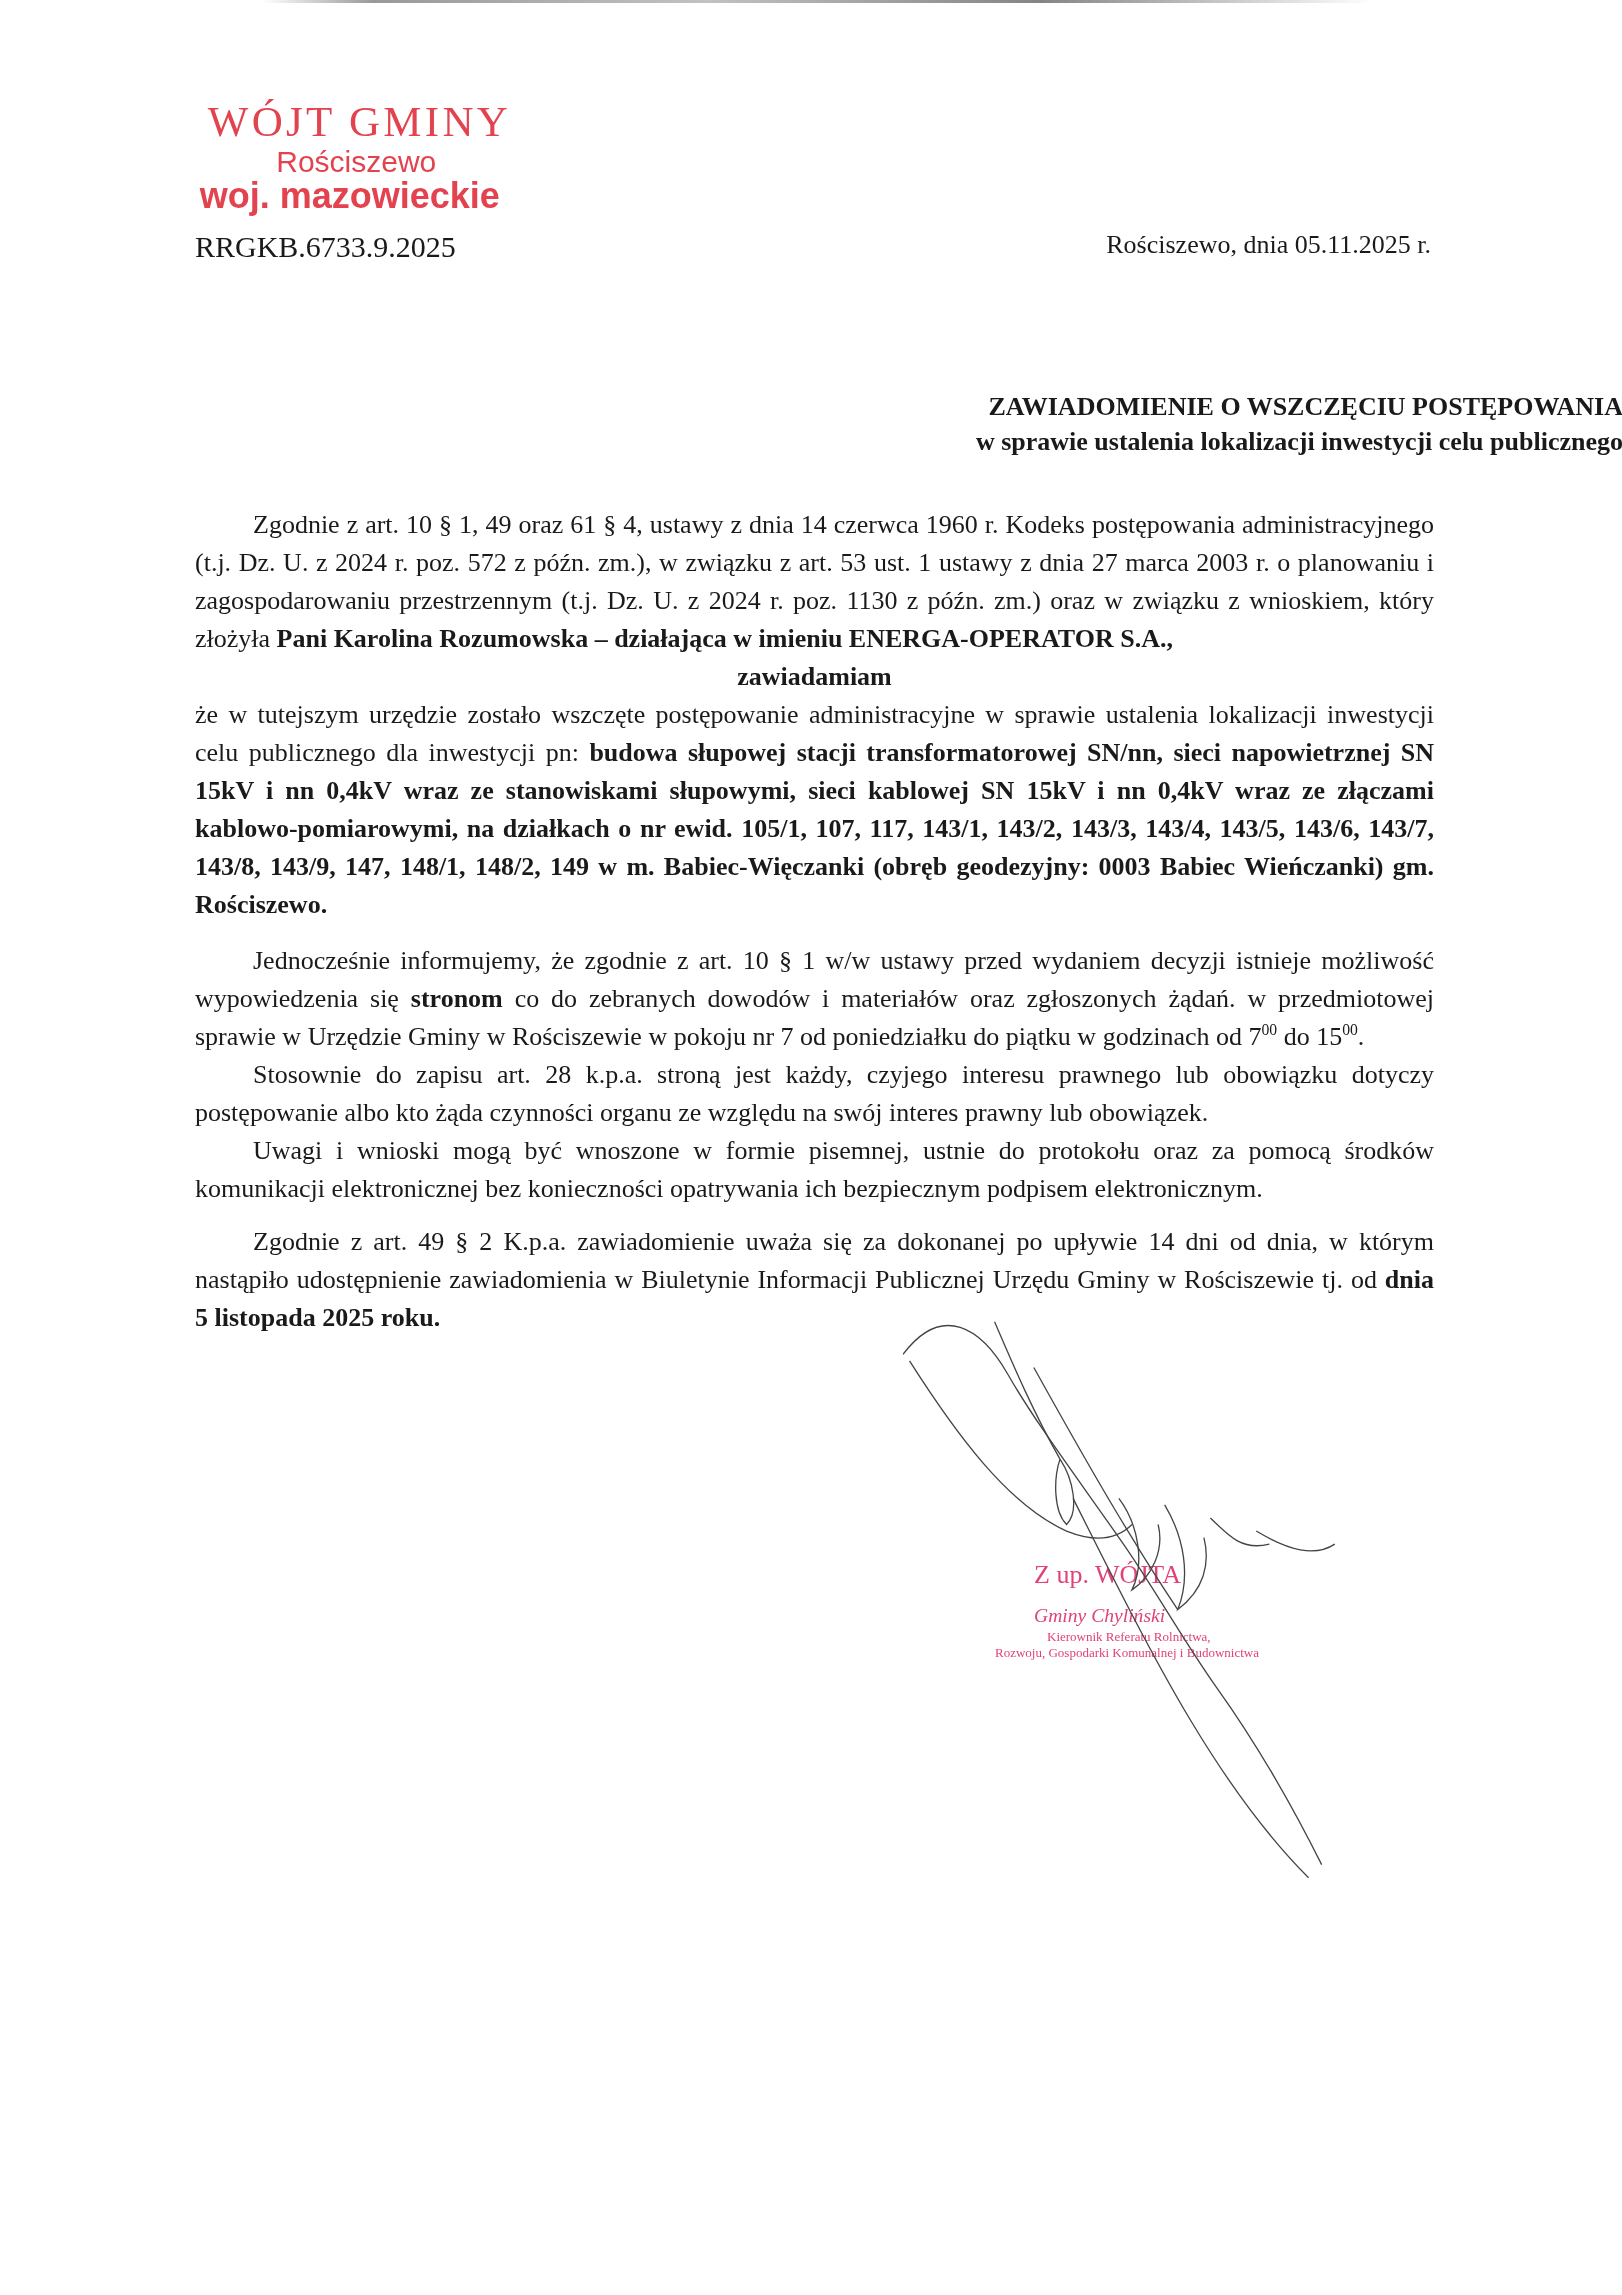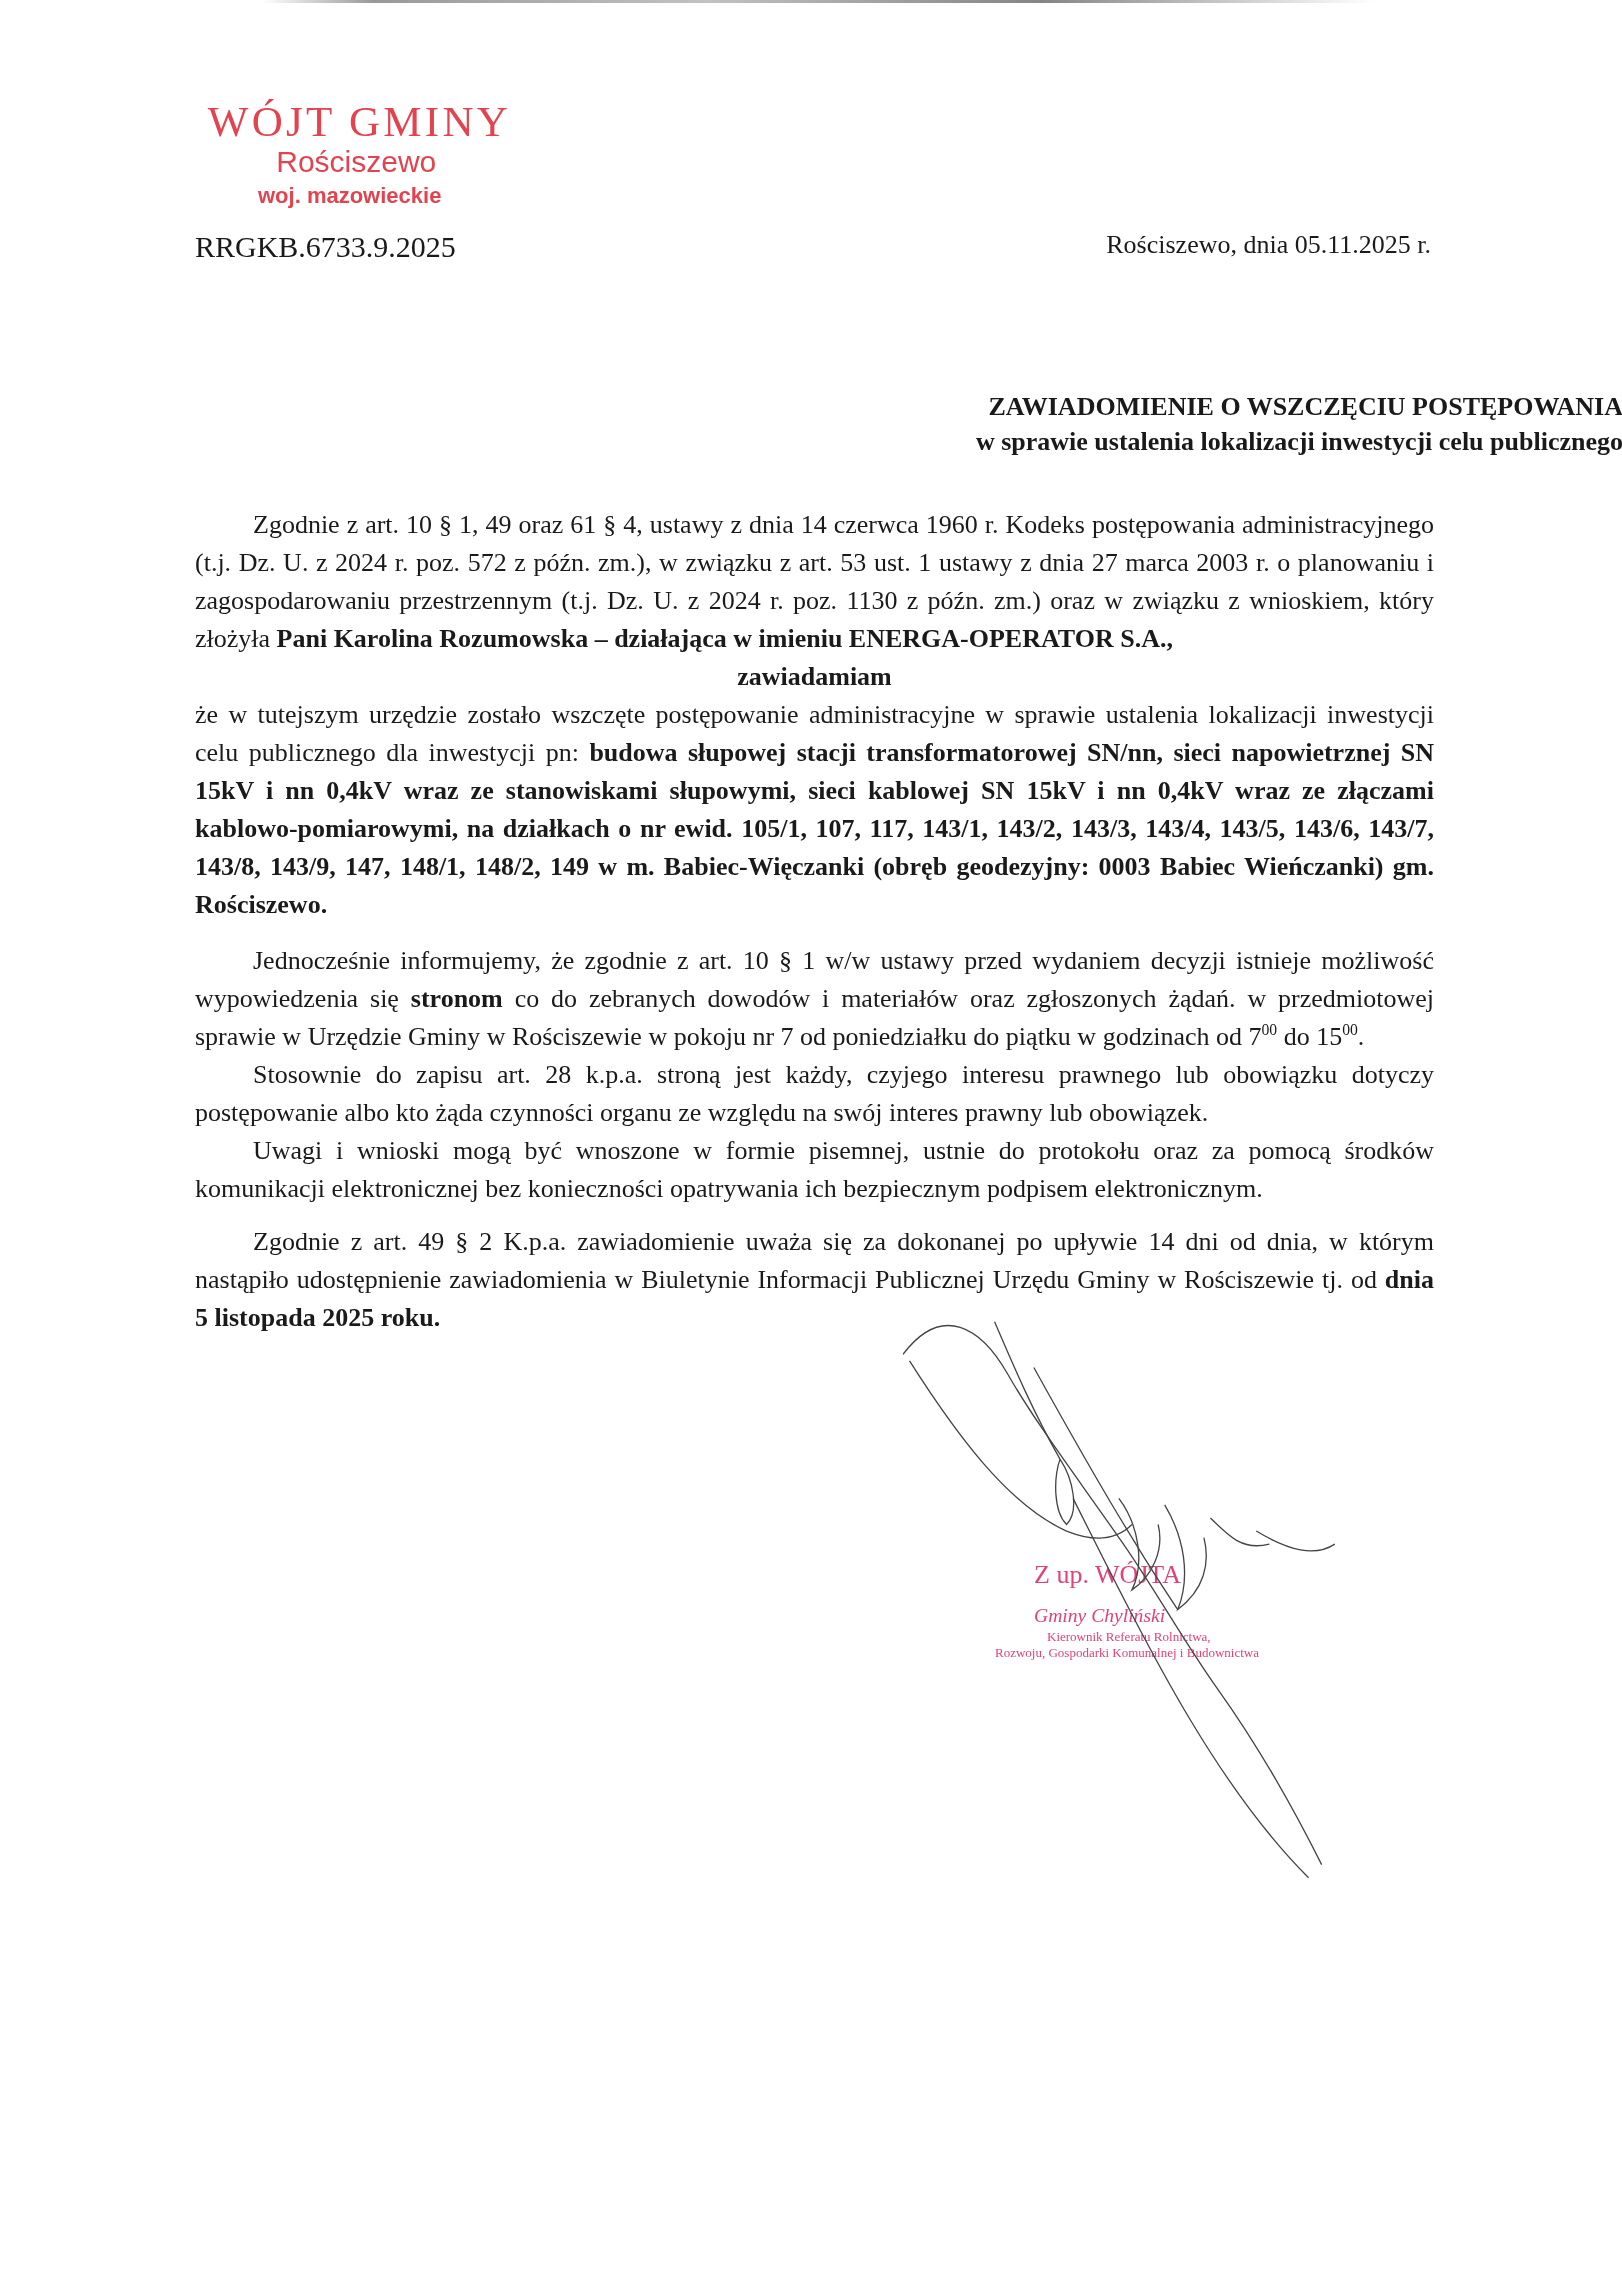--- a/index.html
+++ b/index.html
@@ -5,21 +5,21 @@
     html, body { margin: 0; padding: 0; }
     body {
       width: 1623px; height: 2295px; background: #ffffff; position: relative; overflow: hidden;
       font-family: "Liberation Serif", "DejaVu Serif", serif; color: #1a1a1a;
     }
     .scan-edge { position: absolute; left: 262px; top: 0; width: 1112px; height: 2.6px;
       background: linear-gradient(90deg, transparent, #555 10%, #999 40%, #333 70%, transparent); opacity: .6; }
     .stamp { position: absolute; left: 196px; top: 98px; color: #e3434f; text-align: center; width: 327px; }
     .stamp .l1 { font-family: "Liberation Serif", serif; font-size: 43px; letter-spacing: 3.3px; line-height: 47px; }
     .stamp .l2 { font-family: "Liberation Sans", sans-serif; font-size: 30px; line-height: 34px; margin-left: -6.5px; }
-    .stamp .l3 { font-family: "Liberation Sans", sans-serif; font-size: 22px; line-height: 34px; margin-left: -19.6px; font-weight: bold; }
+    .stamp .l3 { font-family: "Liberation Sans", sans-serif; font-size: 36px; line-height: 34px; margin-left: -19.6px; font-weight: bold; }
     .ref { position: absolute; left: 195px; top: 230px; font-size: 30px; }
     .dateline { position: absolute; right: 192px; top: 230px; font-size: 26px; }
     .title { position: absolute; left: 0; width: 100%; top: 389px; text-align: right; font-weight: bold; font-size: 26px; line-height: 35px; }
     .body { position: absolute; left: 195px; width: 1239px; top: 506px; font-size: 26px; line-height: 38px; text-align: justify; }
     .body p { margin: 0; }
     .indent { text-indent: 58px; }
     .center { text-align: center; font-weight: bold; }
     .gap { margin-top: 18.3px !important; }
     .gap2 { margin-top: 14.4px !important; }
     sup { font-size: 15.7px; line-height: 0; }

